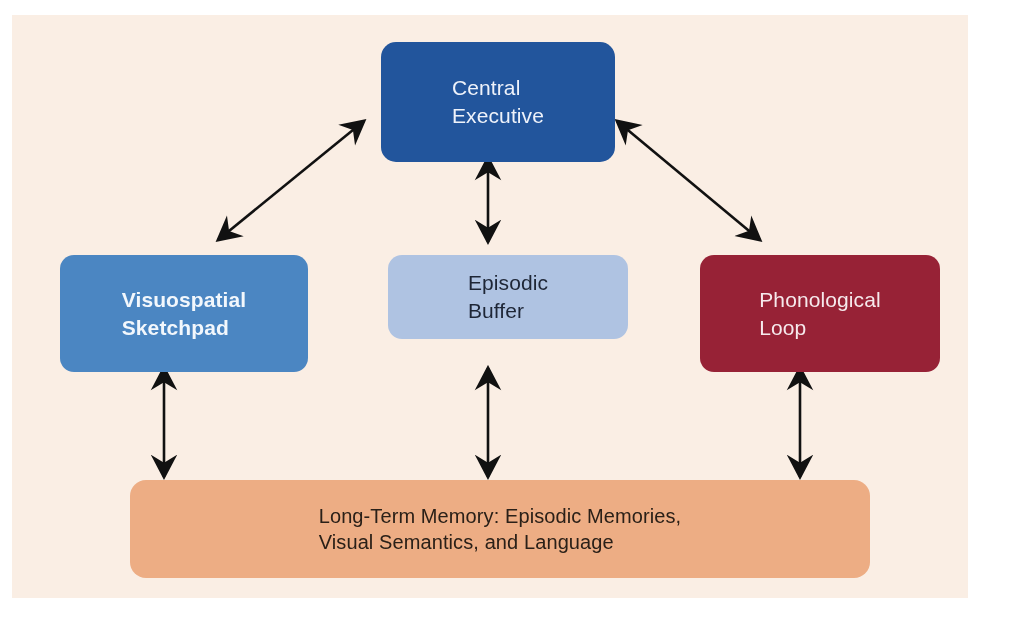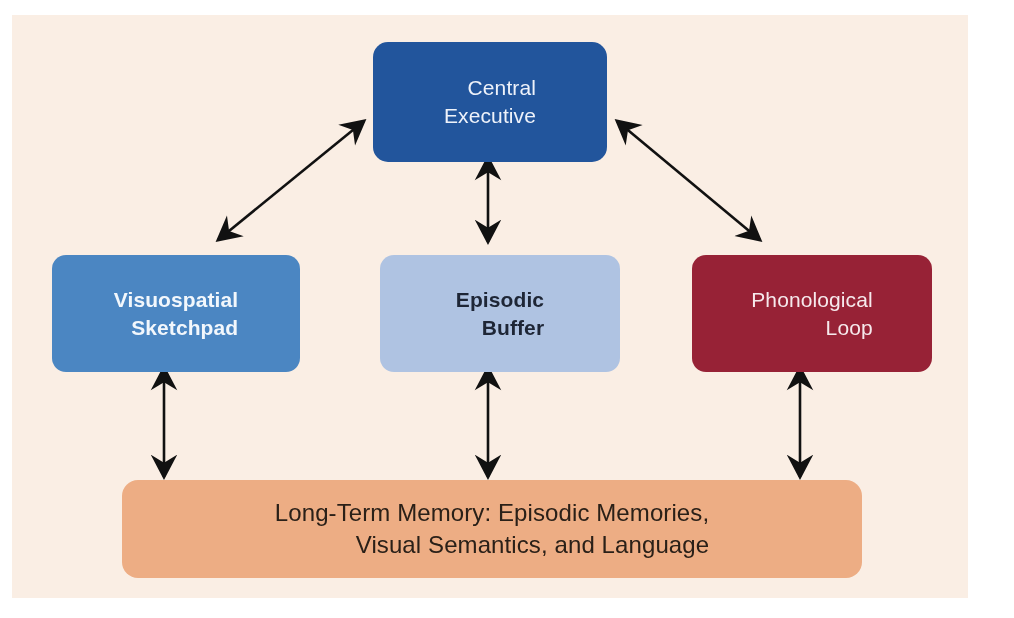--- a/index.html
+++ b/index.html
@@ -22,26 +22,27 @@
     top: 15px;
     width: 956px;
     height: 583px;
     background: #faeee4;
   }
   .node {
     position: absolute;
     display: flex;
     align-items: center;
     justify-content: center;
-    text-align: right;
+    text-align: left;
     border-radius: 14px;
     box-sizing: border-box;
     line-height: 1.32;
     white-space: pre-line;
     letter-spacing: 0.1px;
+    margin-left: 8px;
   }
   #node-central {
     left: 361px;
     top: 27px;
     width: 234px;
     height: 120px;
     background: #22559c;
     color: #eef2fa;
     font-size: 21px;
     border-radius: 15px;
@@ -53,43 +54,42 @@
     height: 117px;
     background: #4b86c2;
     color: #f2f7fc;
     font-size: 21px;
     font-weight: bold;
   }
   #node-episodic {
     left: 368px;
     top: 240px;
     width: 240px;
-    height: 117px;
+    height: 84px;
     background: #afc3e2;
     color: #1e2636;
     font-size: 21px;
-    font-weight: bold;
   }
   #node-phonological {
     left: 680px;
     top: 240px;
     width: 240px;
     height: 117px;
     background: #972236;
     color: #f6e9ec;
     font-size: 21px;
   }
   #node-ltm {
     left: 110px;
     top: 465px;
     width: 740px;
     height: 98px;
     background: #edad84;
     color: #2a2018;
-    font-size: 24px;
+    font-size: 20px;
     border-radius: 16px;
   }
   #arrows {
     position: absolute;
     left: 0;
     top: 0;
     width: 956px;
     height: 583px;
     pointer-events: none;
   }

